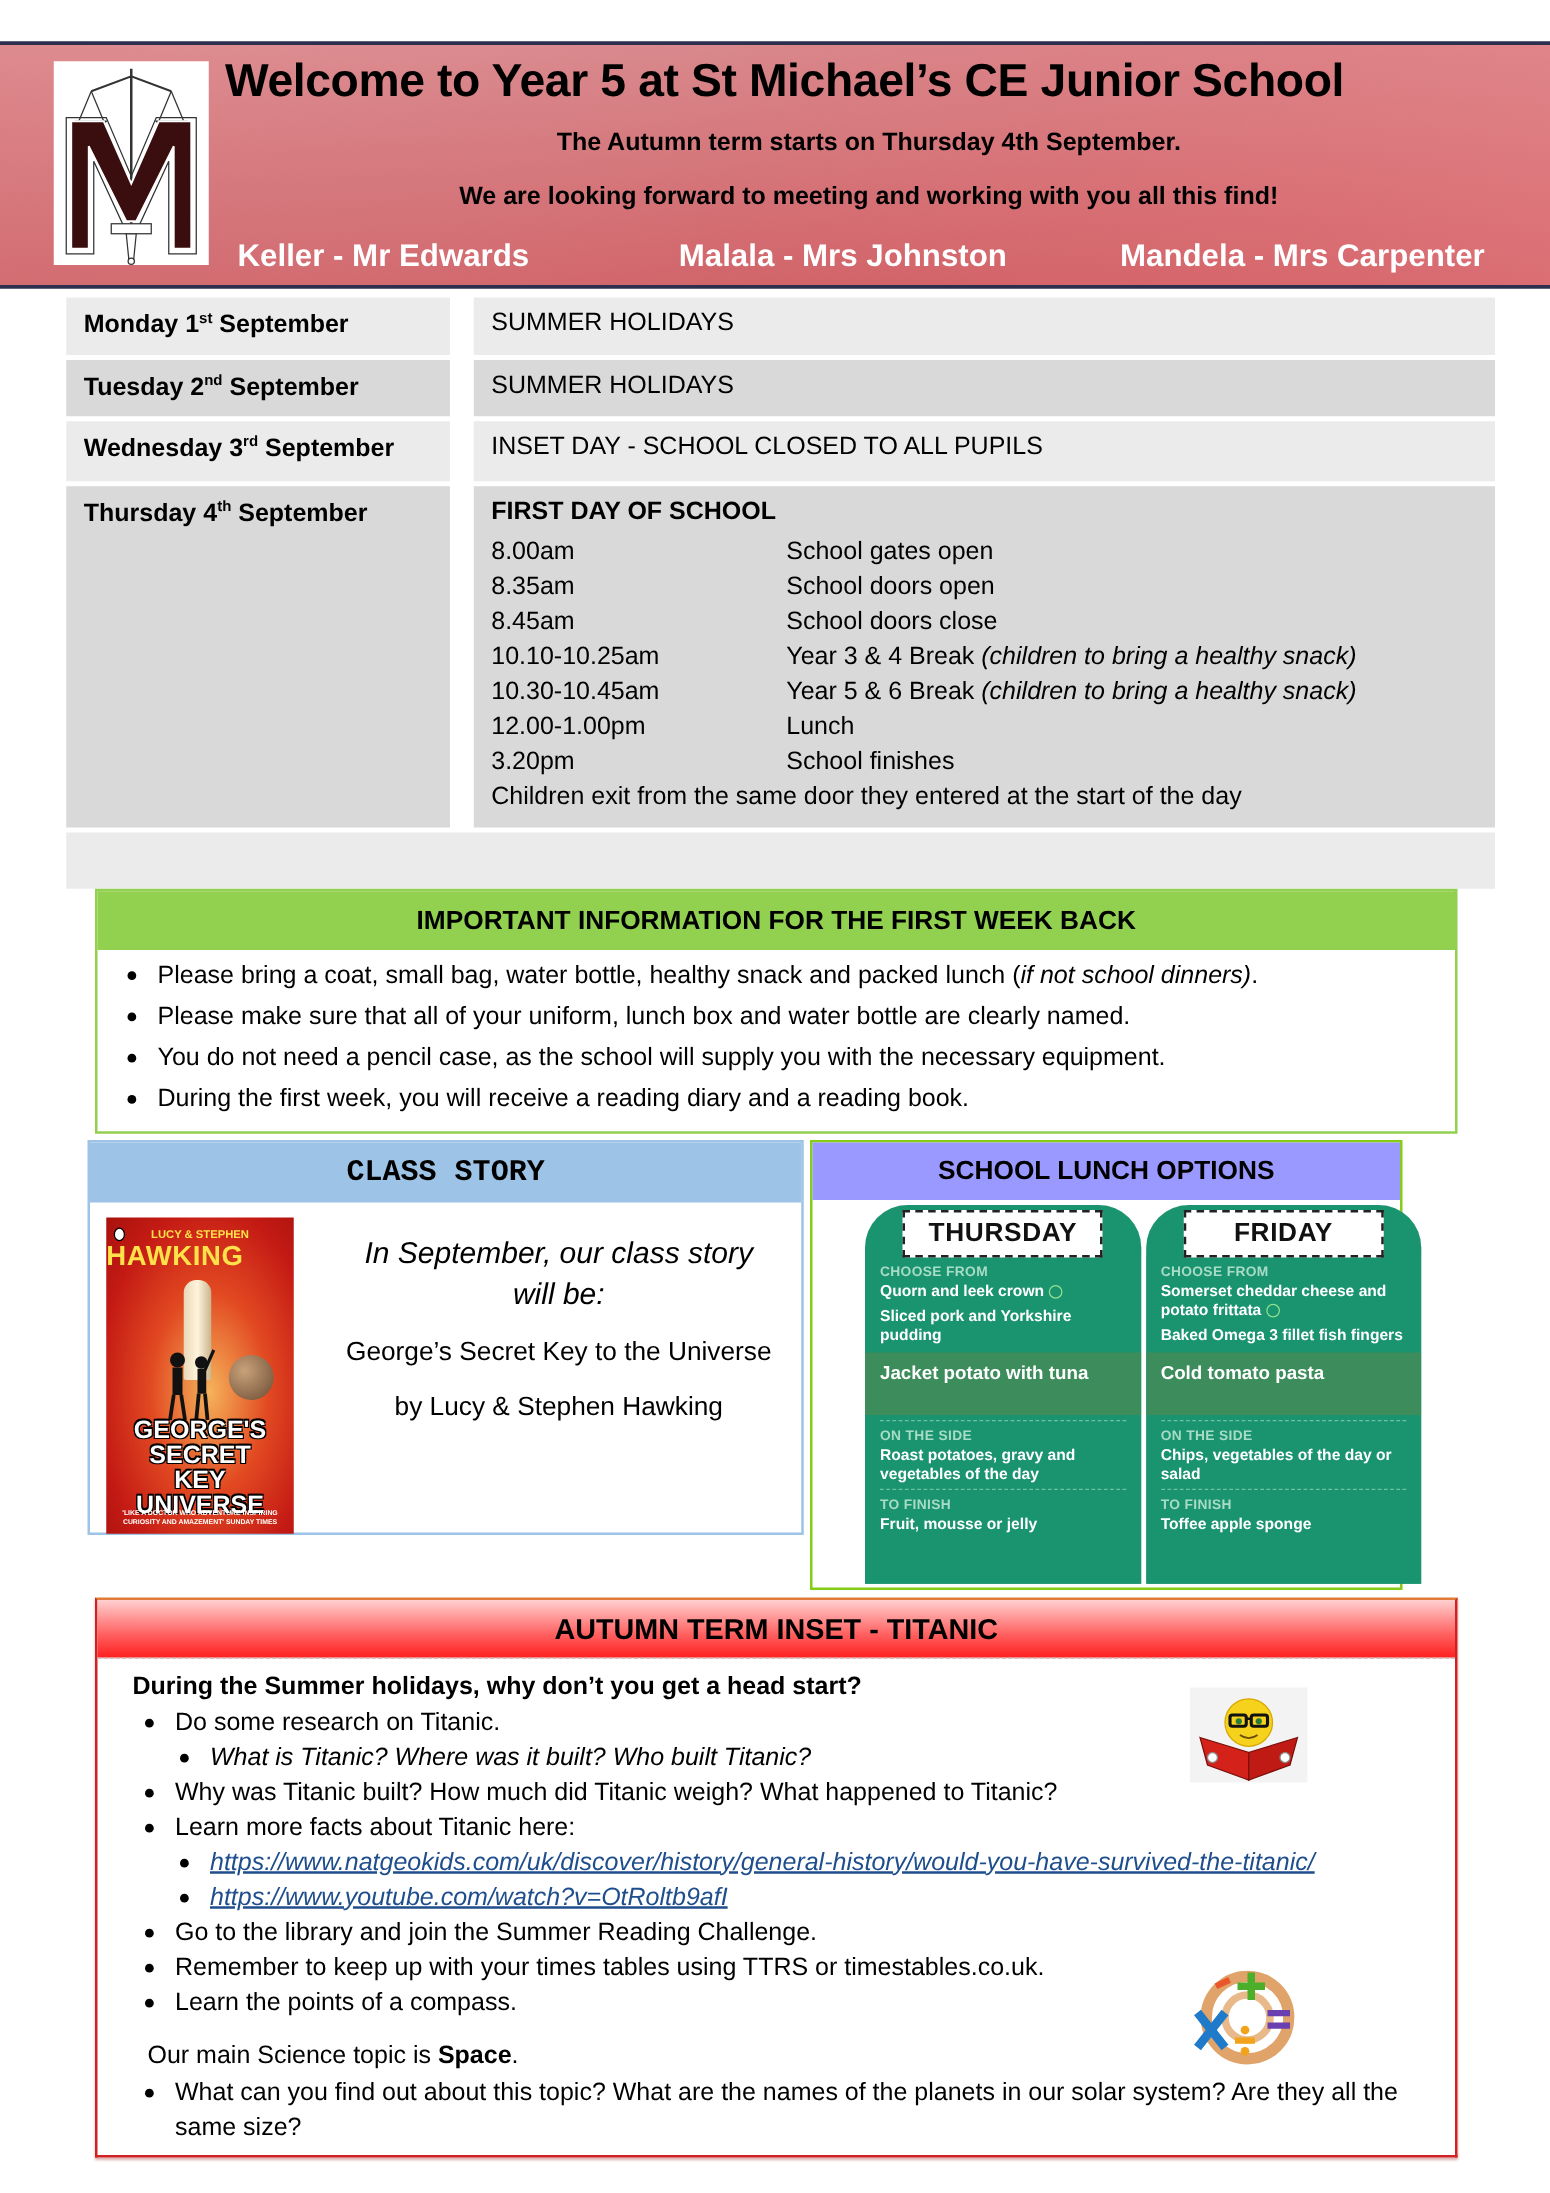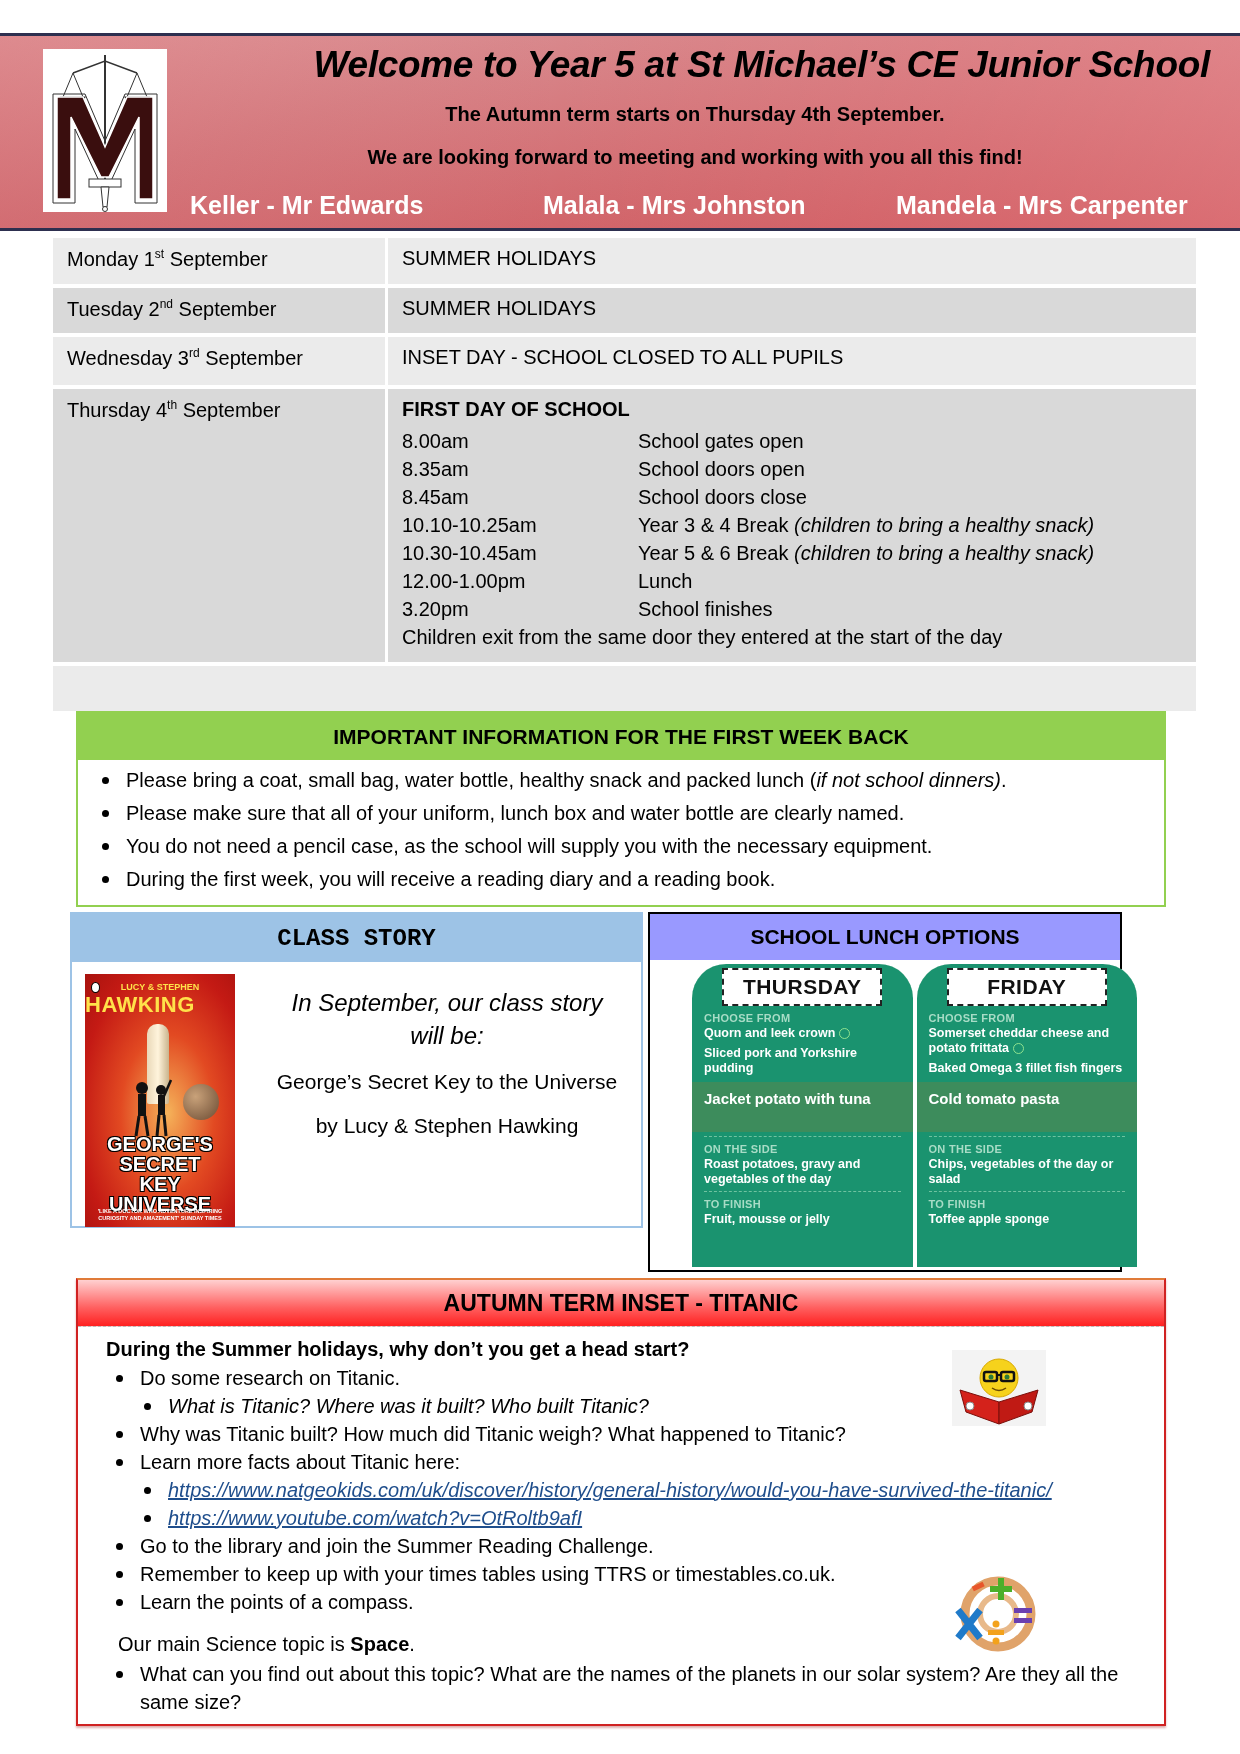--- a/index.html
+++ b/index.html
@@ -16,40 +16,40 @@
     content: ""; position: absolute; inset: 0;
     background: linear-gradient(90deg, rgba(190,20,30,0.25) 0%, rgba(255,255,255,0) 45%, rgba(255,210,215,0.35) 100%);
     pointer-events: none;
   }
   .logo {
     position: absolute; left: 43px; top: 13px; width: 124px; height: 163px;
     background: #fff; z-index: 2;
   }
   .logo svg { width: 100%; height: 100%; }
   .header-title {
-    position: absolute; left: 180px; width: 1030px; top: 8px; text-align: right;
-    font-size: 37px; font-weight: bold; z-index: 2; letter-spacing: -0.3px; font-style: italic;
+    position: absolute; left: 180px; width: 1030px; top: 8px; text-align: left;
+    font-size: 37px; font-weight: bold; z-index: 2; letter-spacing: -0.3px;
   }
   .header-sub1, .header-sub2 {
     position: absolute; left: 180px; width: 1030px; text-align: center;
     font-size: 20px; font-weight: bold; z-index: 2;
   }
   .header-sub1 { top: 67px; }
   .header-sub2 { top: 110px; }
   .teachers { position: absolute; top: 155px; left: 0; width: 100%; height: 34px; z-index: 2; }
   .teacher { position: absolute; color: #fff; font-size: 25px; font-weight: bold; white-space: nowrap; }
   .teacher.t0 { left: 190px; }
   .teacher.t1 { left: 543px; }
   .teacher.t2 { left: 896px; }
 
   
   .schedule { position: absolute; left: 53px; top: 238px; width: 1143px; }
   .row { display: flex; width: 100%; margin-bottom: 4px; }
   .row .day, .row .desc { padding: 9px 14px; font-size: 20px; }
-  .row .day { width: 332px; font-weight: normal; margin-right: 3px; }
+  .row .day { width: 307px; font-weight: bold; margin-right: 19px; }
   .row .desc { flex: 1; }
   .row.light .day, .row.light .desc { background: #ebebeb; }
   .row.dark .day, .row.dark .desc { background: #d9d9d9; }
   .row.r0 { height: 46px; }
   .row.r1 { height: 45px; }
   .row.r2 { height: 48px; }
   .row.r3 { height: 273px; }
   .row.r4 { height: 45px; }
   .desc .bold { font-weight: bold; }
   .day sup { font-size: 12px; }
@@ -96,21 +96,21 @@
   .book .cover-title { position: absolute; top: 160px; left: 0; width: 100%; text-align: center; color: #fff; font-size: 20px; font-weight: 900; line-height: 20px; text-shadow: 1px 1px 0 #000, -1px -1px 0 #000, 1px -1px 0 #000, -1px 1px 0 #000; }
   .book .quote { position: absolute; bottom: 5px; left: 4px; width: 142px; text-align: center; color: #fff; font-size: 5.5px; font-weight: bold; line-height: 7px; }
   .story-text { position: absolute; left: 200px; top: 72px; width: 350px; text-align: center; }
   .story-text .intro { font-style: italic; font-size: 24px; line-height: 33px; }
   .story-text .title { font-size: 21px; line-height: 36px; margin-top: 12px; }
   .story-text .by { font-size: 21px; margin-top: 14px; }
 
   
   .lunch {
     position: absolute; left: 648px; top: 912px; width: 474px; height: 360px;
-    border: 2px solid #000000; background: #fff;
+    border: 2px solid #84cc16; background: #fff;
   }
   .lunch .bar {
     background: #9999ff; height: 46px; display: flex; align-items: center; justify-content: center;
     font-size: 21px; font-weight: bold;
   }
   .menu-wrap { position: absolute; left: 42px; top: 50px; width: 445px; height: 303px; display: flex; gap: 4px; }
   .menu-card {
     position: relative; flex: 1; background: #1a936f; border-radius: 34px 34px 0 0; overflow: hidden;
     color: #fff; font-weight: bold;
   }

